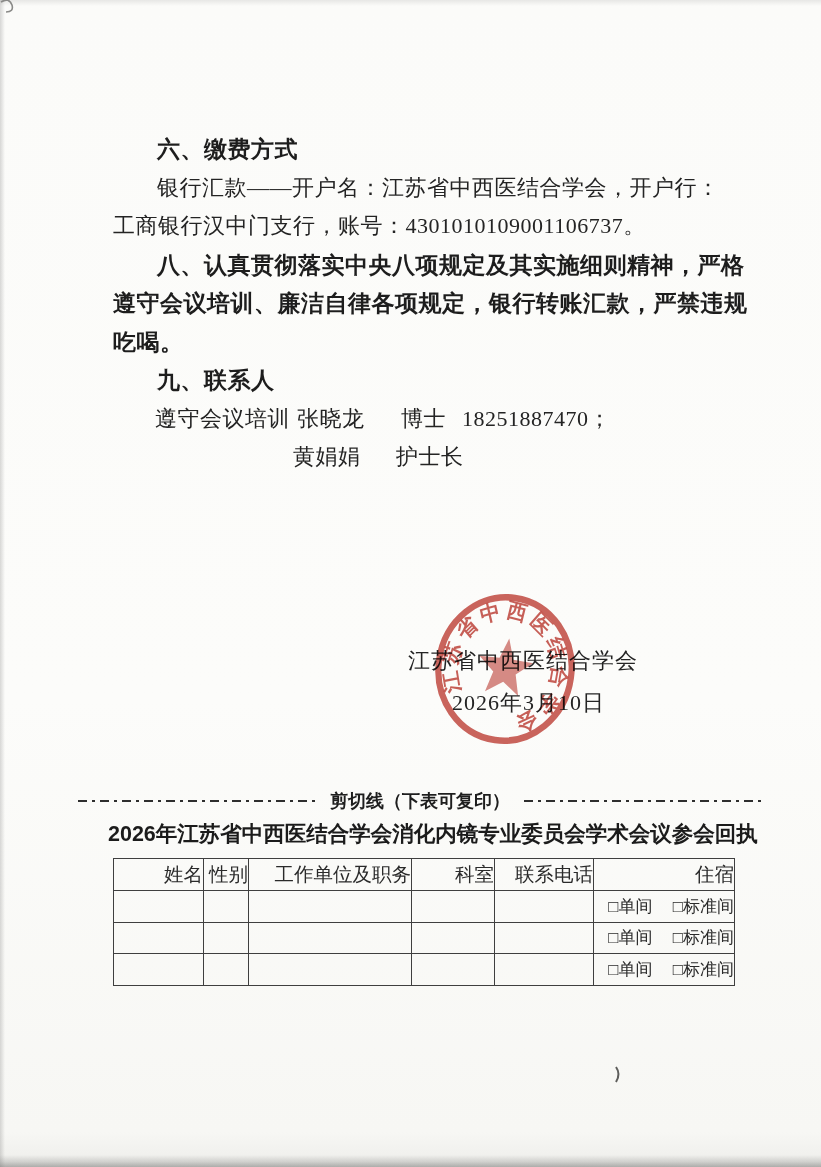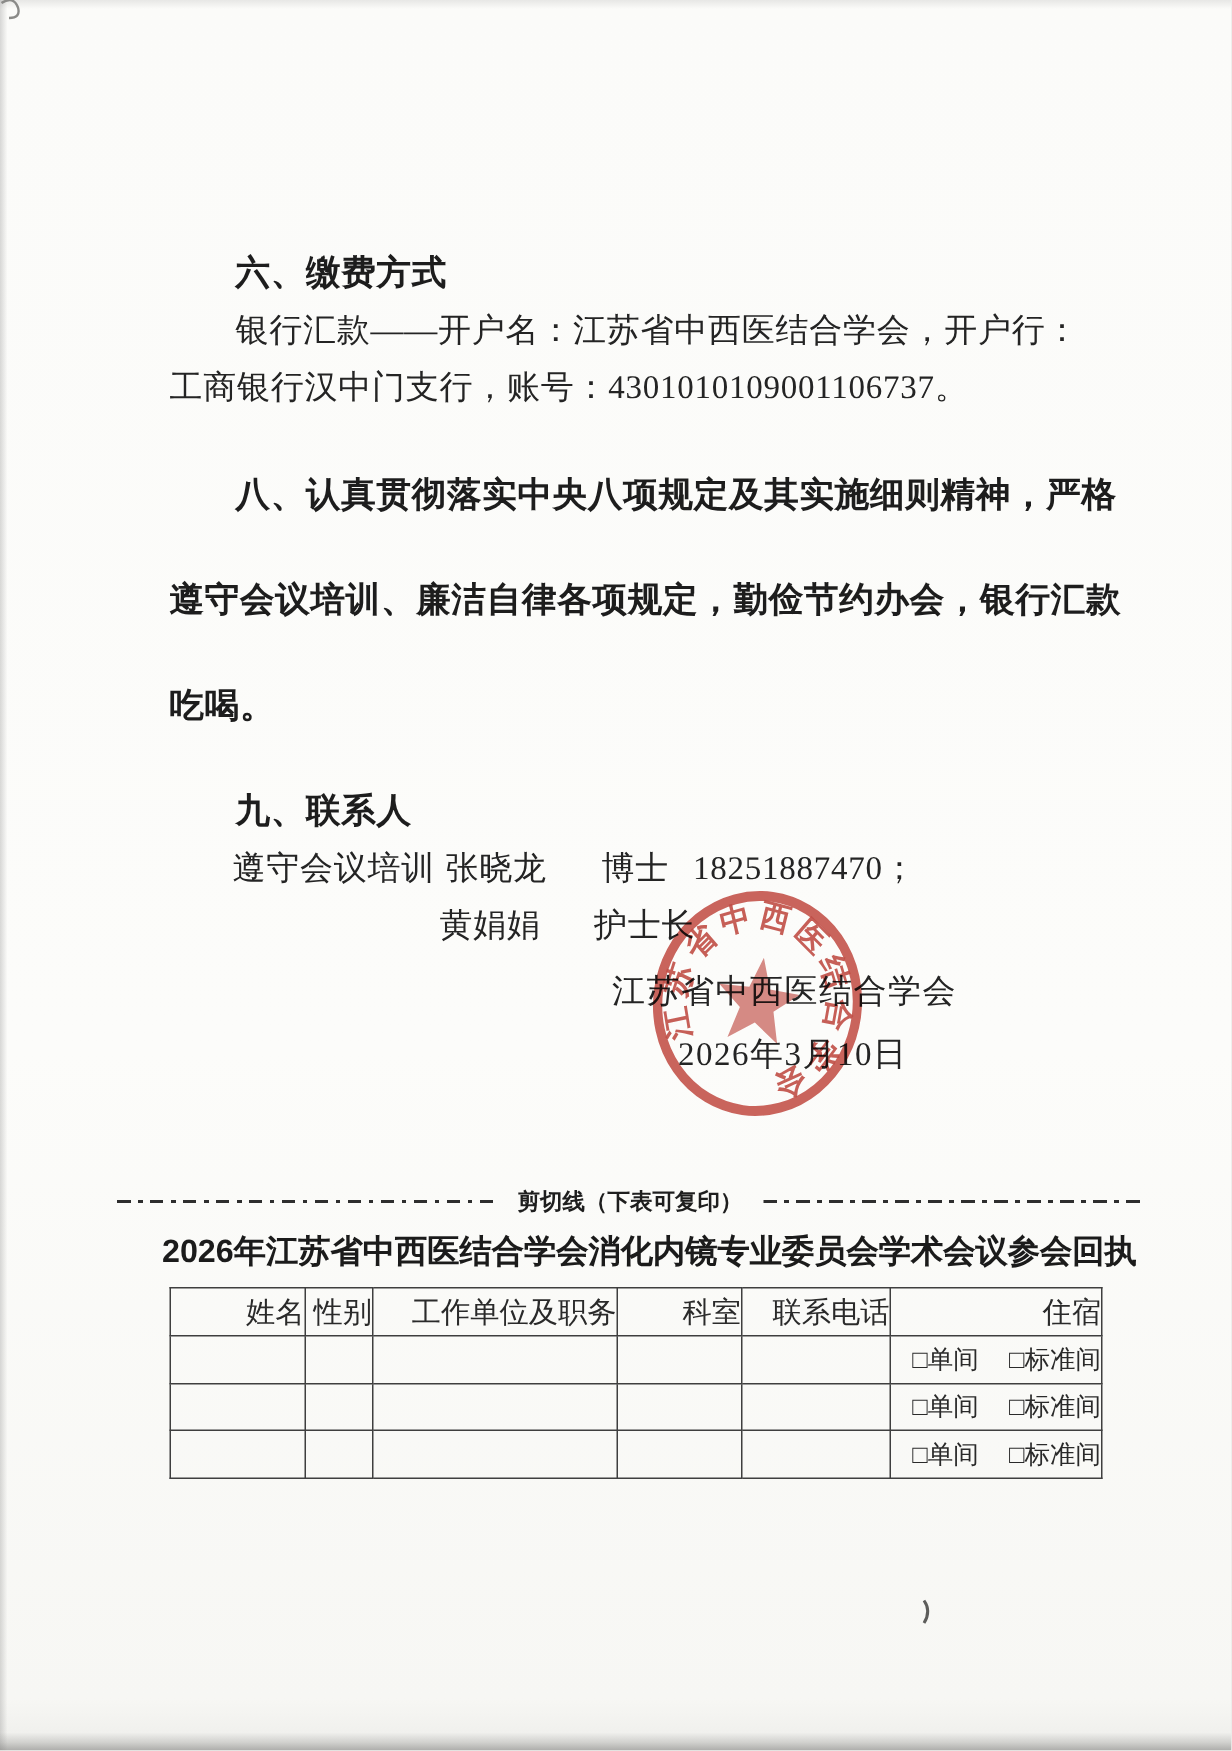--- a/index.html
+++ b/index.html
@@ -16,35 +16,35 @@
   .edge-left{position:absolute;left:0;top:0;bottom:0;width:5px;
     background:linear-gradient(90deg, rgba(120,120,120,.28), rgba(120,120,120,0));}
   .edge-bottom{position:absolute;left:0;right:0;bottom:0;height:12px;
     background:linear-gradient(180deg, rgba(150,150,148,0) 0%, rgba(140,140,138,.30) 55%, rgba(120,120,118,.55) 100%);}
   .edge-top{position:absolute;left:0;right:0;top:0;height:6px;
     background:linear-gradient(180deg, rgba(140,140,140,.18), rgba(140,140,140,0));}
 
   .body-text{position:absolute;left:113px;top:130px;width:612px;}
   .ln{height:38.5px;line-height:38.5px;font-size:22px;white-space:nowrap;letter-spacing:.5px;position:relative;}
   .indent{padding-left:44px;}
-  .bold-sans{font-family:"Liberation Sans","DejaVu Sans",sans-serif;font-weight:700;font-size:23px;letter-spacing:.5px;color:#1d1d1d;margin-top:32px;}
+  .bold-sans{font-family:"Liberation Sans","DejaVu Sans",sans-serif;font-weight:700;font-size:23px;letter-spacing:.5px;color:#1d1d1d;}
   .contact span{position:absolute;top:0;}
 
   .sig-org{position:absolute;left:408px;top:646px;font-size:22px;letter-spacing:1px;white-space:nowrap;}
   .sig-date{position:absolute;left:452px;top:688px;font-size:22px;letter-spacing:1px;white-space:nowrap;}
 
   .stamp{position:absolute;left:429px;top:587px;width:152px;height:164px;
     mix-blend-mode:multiply;opacity:.92;transform:rotate(8deg);}
 
   .cutline{position:absolute;left:78px;top:788px;width:684px;height:26px;
     display:flex;align-items:center;}
   .dashdot{flex:1;height:2.5px;
     background:repeating-linear-gradient(90deg,#2e2e2e 0 9px,transparent 9px 14px,#2e2e2e 14px 17px,transparent 17px 22px);}
   .cutline-label{padding:0 14px;font-family:"Liberation Sans","DejaVu Sans",sans-serif;
-    font-weight:700;font-size:15px;white-space:nowrap;color:#1e1e1e;}
+    font-weight:700;font-size:18px;white-space:nowrap;color:#1e1e1e;}
 
   .form-title{position:absolute;left:108px;top:819px;width:630px;text-align:left;
     font-family:"Liberation Sans","DejaVu Sans",sans-serif;font-weight:700;font-size:21.5px;
     white-space:nowrap;color:#1b1b1b;letter-spacing:0;}
 
   table.reply{position:absolute;left:113px;top:858px;width:621px;border-collapse:collapse;
     table-layout:fixed;font-size:19px;color:#2a2a2a;}
   table.reply th, table.reply td{border:1.6px solid #3f3f3f;font-weight:400;
     text-align:right;vertical-align:middle;padding:0;overflow:hidden;}
   table.reply th{height:31px;font-size:19.5px;}
@@ -66,21 +66,21 @@
   </svg>
   <svg style="position:absolute;left:613px;top:1066px;" width="12" height="20" viewBox="0 0 12 20">
     <path d="M3,1 Q8,8 3,16" fill="none" stroke="#5d5d5b" stroke-width="2"></path>
   </svg>
 
   <div class="body-text">
     <div class="ln indent bold-sans">六、缴费方式</div>
     <div class="ln indent">银行汇款——开户名：江苏省中西医结合学会，开户行：</div>
     <div class="ln">工商银行汉中门支行，账号：4301010109001106737。</div>
     <div class="ln indent bold-sans">八、认真贯彻落实中央八项规定及其实施细则精神，严格</div>
-    <div class="ln bold-sans">遵守会议培训、廉洁自律各项规定，勤俭节约办会，银行汇款</div>
+    <div class="ln bold-sans">遵守会议培训、廉洁自律各项规定，银行转账汇款，严禁违规</div>
     <div class="ln bold-sans">吃喝。</div>
     <div class="ln indent bold-sans">九、联系人</div>
     <div class="ln contact">
       <span style="left:42px">遵守会议培训</span>
       <span style="left:184px">张晓龙</span>
       <span style="left:288px">博士</span>
       <span style="left:349px">18251887470；</span>
     </div>
     <div class="ln contact">
       <span style="left:180px">黄娟娟</span>

